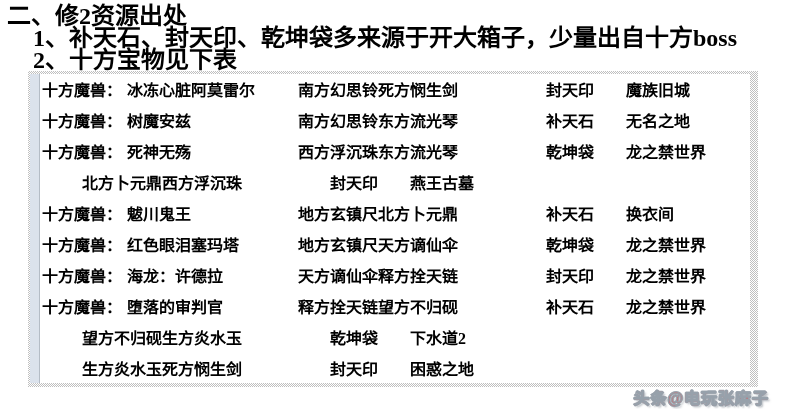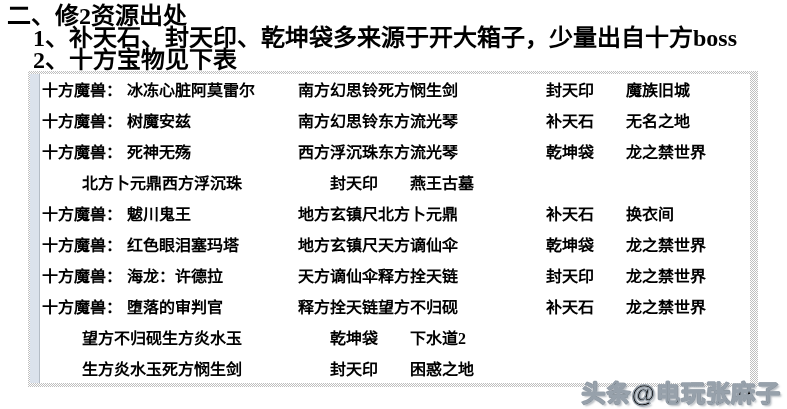--- a/index.html
+++ b/index.html
@@ -39,24 +39,24 @@
   }
   .cell { overflow:hidden; }
   .c1 { width:216px; padding-left:2px; box-sizing:border-box; }
   .c1 .row-label { margin-right:5px; }
   .c2 { width:122px;text-align:right; }
   .c3 { width:168px; }
   .c4 { width:80px; }
   .c5 { flex:1; }
 
   .watermark {
-    position:absolute; right:6px; bottom:0px;
-    font-size:24px; font-weight:bold; letter-spacing:1px; white-space:nowrap;
+    position:absolute; right:18px; bottom:0px;
+    font-size:16px; font-weight:bold; letter-spacing:1px; white-space:nowrap;
     font-family:"Liberation Sans","DejaVu Sans",sans-serif;
-    color:#000000;
+    color:#ef4444;
     -webkit-text-stroke:1px #97a1ab;
     text-shadow:
       1px 0 0 #a7aeb6, -1px 0 0 #a7aeb6, 0 1px 0 #a7aeb6, 0 -1px 0 #a7aeb6,
       2px 2px 2px rgba(120,130,140,0.55);
   }
 </style>
 </head>
 <body>
 
 <div class="heading">二、修2资源出处</div>

